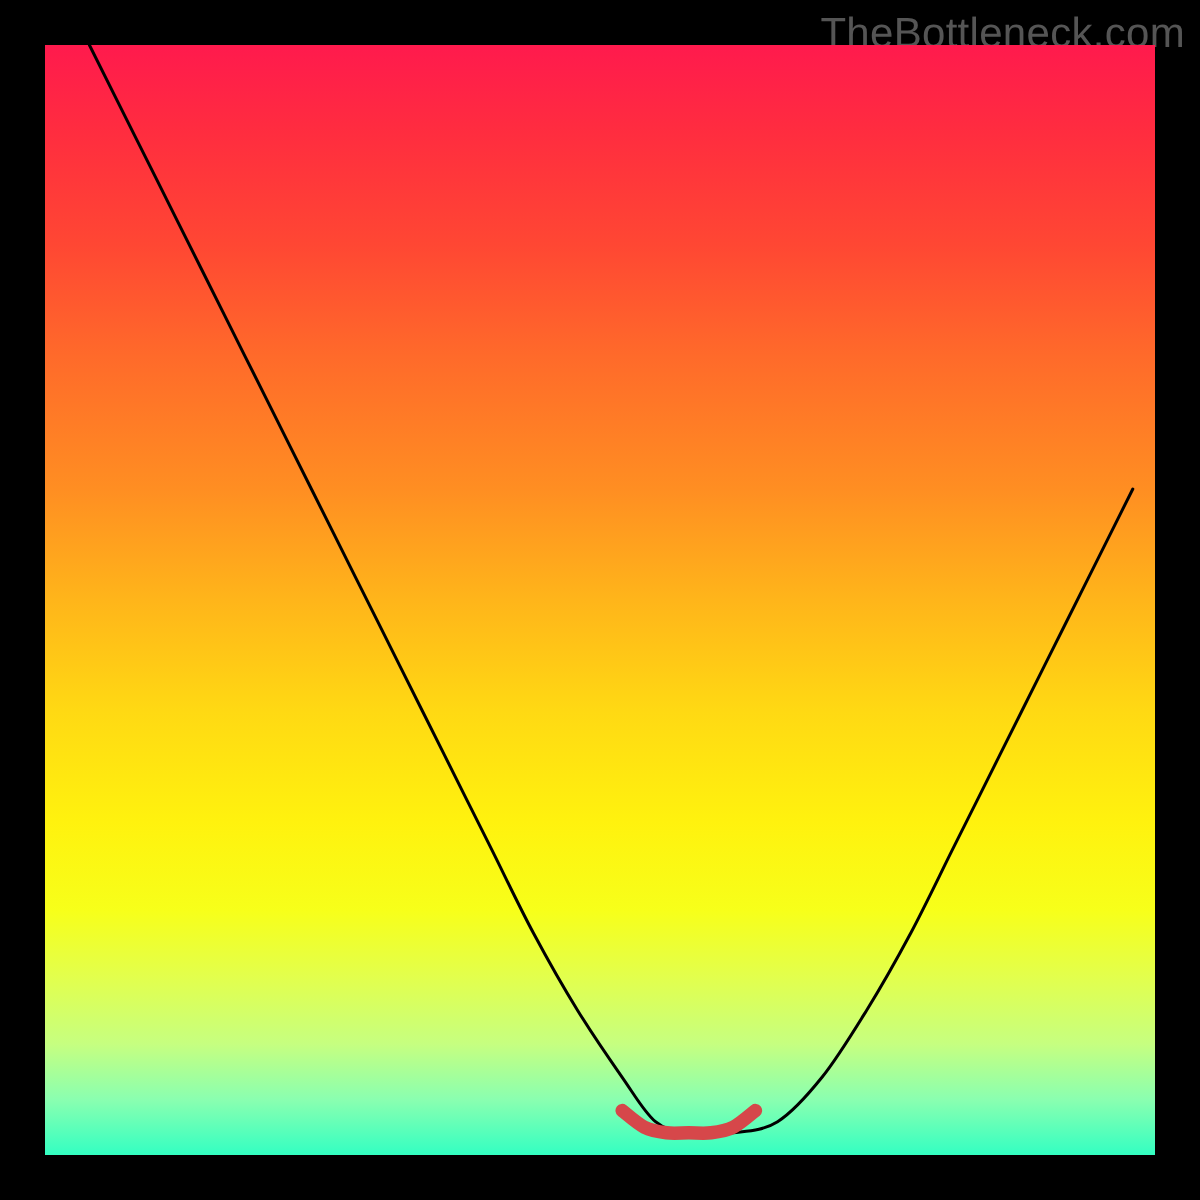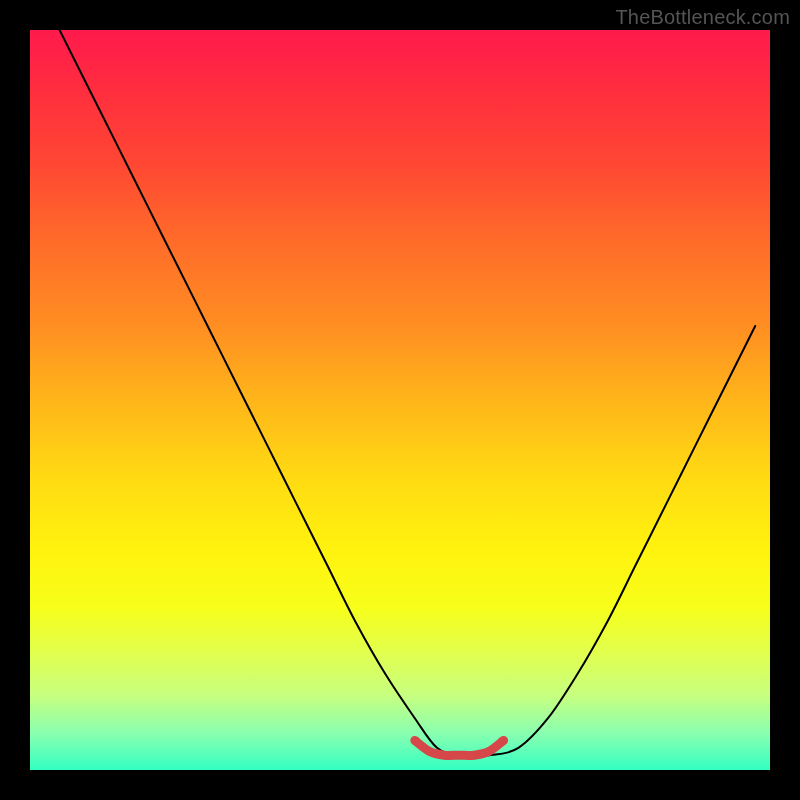--- a/index.html
+++ b/index.html
@@ -39,21 +39,21 @@
       #c6ff80 90%,
       #8affb0 95%,
       #33ffc2 100%
     );
   }
   .watermark {
     position: absolute;
     top: 6px;
     right: 10px;
     color: #555;
-    font-size: 20px;
+    font-size: 28px;
     font-weight: 500;
     letter-spacing: 0.2px;
     user-select: none;
   }
   svg.curve {
     position: absolute;
     left: 0;
     top: 0;
     width: 740px;
     height: 740px;

